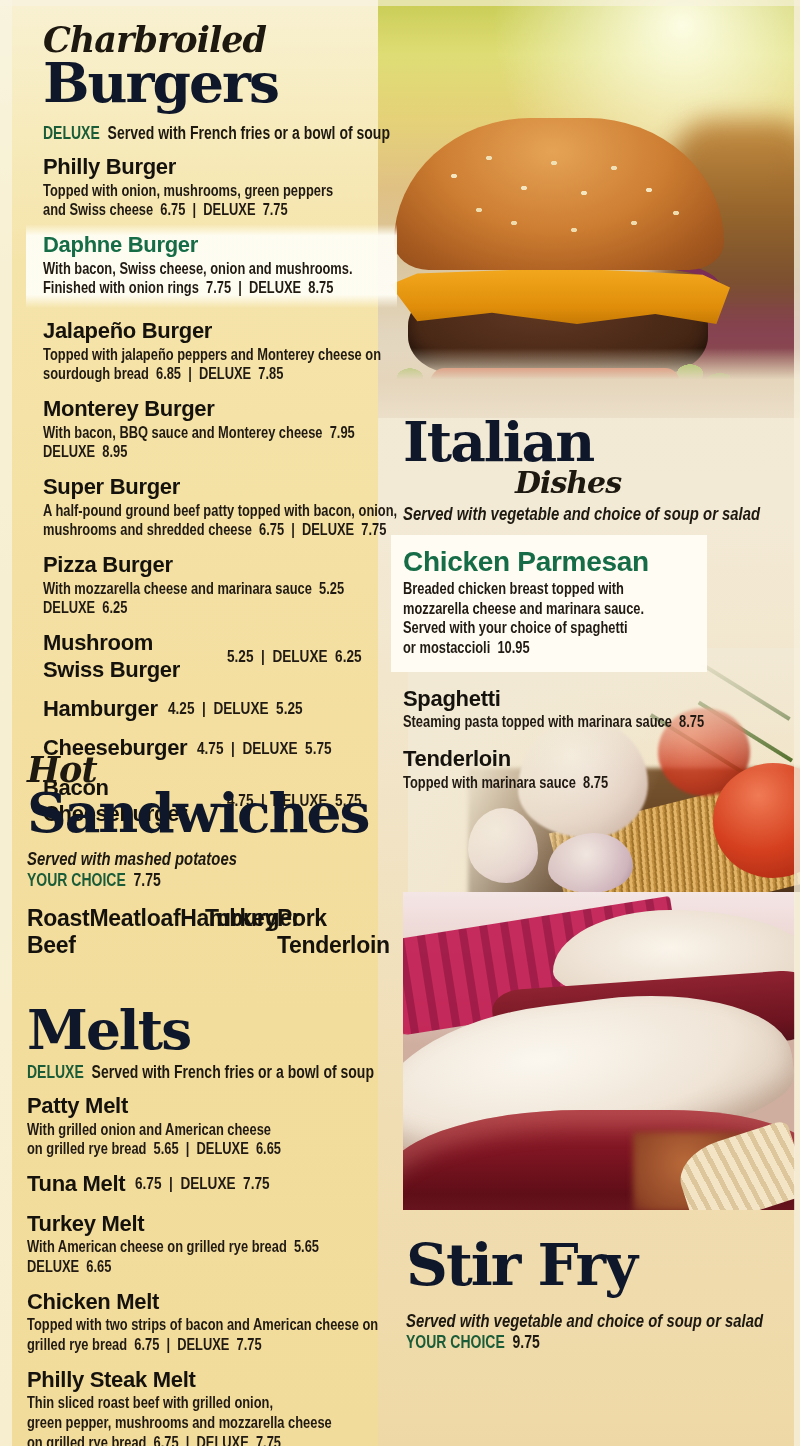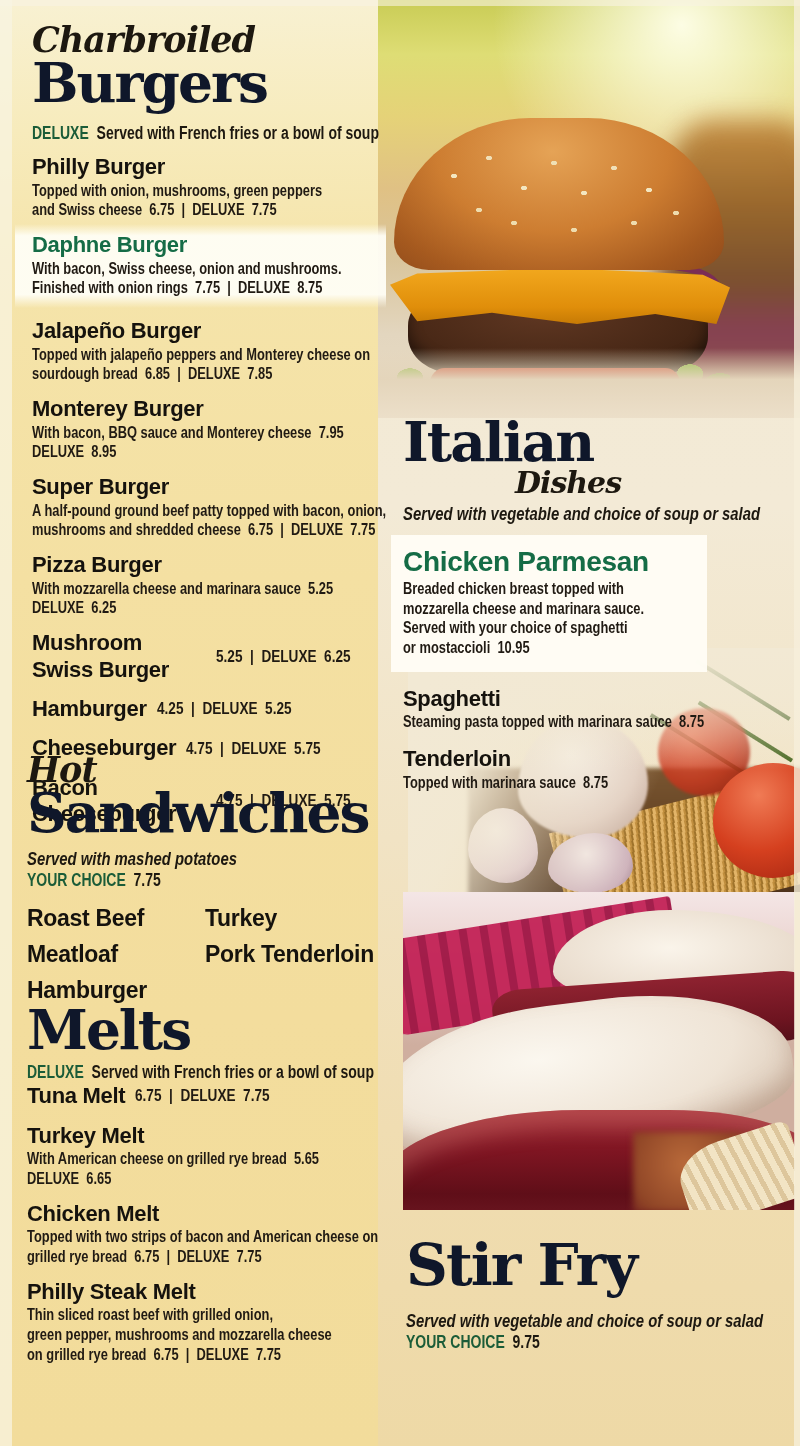--- a/index.html
+++ b/index.html
@@ -132,21 +132,21 @@
   .desc { font-weight:bold; font-size:16.5px; color:#201a13; line-height:1.2; white-space:pre;
     transform:scaleX(.78); transform-origin:0 0; }
   .inline-item { display:flex; align-items:center; margin-bottom:13px; }
   .inline-item .cond { margin-left:10px; }
   .cond { display:inline-block; font-weight:bold; font-size:17px; color:#201a13; white-space:pre;
     transform:scaleX(.8); transform-origin:0 50%; }
   .hl-band { background:linear-gradient(180deg,rgba(255,254,246,0) 0%,rgba(255,254,246,.94) 14%,rgba(255,254,246,.94) 84%,rgba(255,254,246,0) 100%);
     margin:-8px -2px 10px -17px; padding:8px 2px 10px 17px; }
   .hl-box { background:rgba(255,253,246,.95); width:316px; margin-left:-12px; padding:10px 12px 14px 12px; }
   .cols { display:flex; }
-  .col { display:flex; flex-direction:column; }
+  .col { display:flex; flex-direction:row; }
   .choice-name { font-weight:bold; font-size:23px; color:#15120d; letter-spacing:-0.3px; margin-bottom:9px; }
   .opts { display:flex; margin-top:16px; }
   .opt { font-weight:bold; font-size:22px; color:#15120d; }
   .opt-w { width:112px; }
   .mt6 { margin-top:6px; } .mt10 { margin-top:10px; } .mt14 { margin-top:14px; }
 </style>
 </head>
 <body>
 
 <div class="page">
@@ -182,21 +182,21 @@
   <div class="photo photo-parm">
     <div class="parm-garnish"></div>
     <div class="parm-mozz-top"></div>
     <div class="parm-meat-top"></div>
     <div class="parm-mozz-main"></div>
     <div class="parm-sauce"></div>
     <div class="parm-crumb"></div>
     <div class="parm-pasta"></div>
   </div>
 
-  <section class="sec" style="left:32px; top:22px; width:352px;">
+  <section class="sec" style="left:43px; top:22px; width:352px;">
     <div class="h-script">Charbroiled</div>
     <div class="h-slab">Burgers</div>
     <div class="note-line mt14"><span class="lbl-green">DELUXE</span><span>  Served with French fries or a bowl of soup</span></div>
 
     <div class="item mt10">
       <div class="item-name">Philly Burger</div>
       <div class="desc">Topped with onion, mushrooms, green peppers</div>
       <div class="desc">and Swiss cheese  6.75  |  DELUXE  7.75</div>
     </div>
 
@@ -263,20 +263,25 @@
         <div class="choice-name">Turkey</div>
         <div class="choice-name">Pork Tenderloin</div>
       </div>
     </div>
   </section>
 
   <section class="sec" style="left:27px; top:1004px; width:352px;">
     <div class="h-slab">Melts</div>
     <div class="note-line mt6"><span class="lbl-green">DELUXE</span><span>  Served with French fries or a bowl of soup</span></div>
 
+    <div class="item mt10">
+      <div class="item-name">Patty Melt</div>
+      <div class="desc">With grilled onion and American cheese</div>
+      <div class="desc">on grilled rye bread  5.65  |  DELUXE  6.65</div>
+    </div>
 
     <div class="inline-item">
       <span class="item-name">Tuna Melt</span>
       <span class="cond">6.75  |  DELUXE  7.75</span>
     </div>
 
     <div class="item">
       <div class="item-name">Turkey Melt</div>
       <div class="desc">With American cheese on grilled rye bread  5.65</div>
       <div class="desc">DELUXE  6.65</div>

